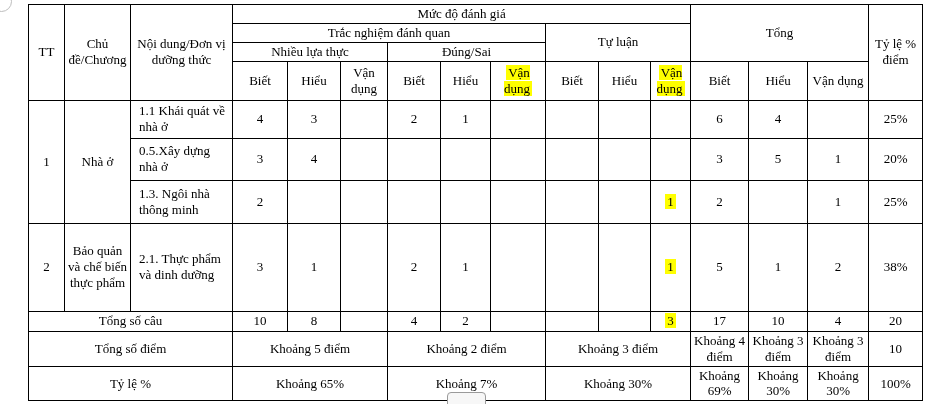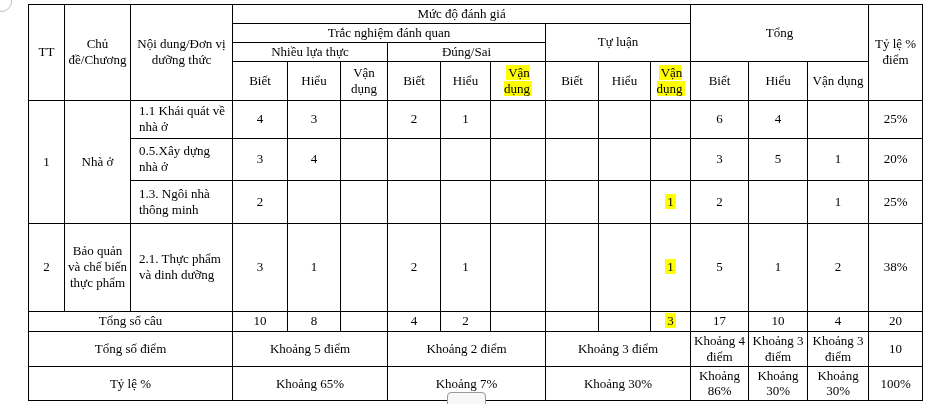--- a/index.html
+++ b/index.html
@@ -203,21 +203,21 @@
       <td>Khoảng 3 điểm</td>
       <td>Khoảng 3 điểm</td>
       <td class="num">10</td>
     </tr>
 
     <tr style="height:34px">
       <td colspan="3">Tỷ lệ %</td>
       <td colspan="3">Khoảng 65%</td>
       <td colspan="3">Khoảng 7%</td>
       <td colspan="3">Khoảng 30%</td>
-      <td>Khoảng 86%</td>
+      <td>Khoảng 69%</td>
       <td>Khoảng 30%</td>
       <td>Khoảng 30%</td>
       <td class="num">100%</td>
     </tr>
   </tbody>
     </table>
 
   <div class="bottom-widget"></div>
 </div>
 

